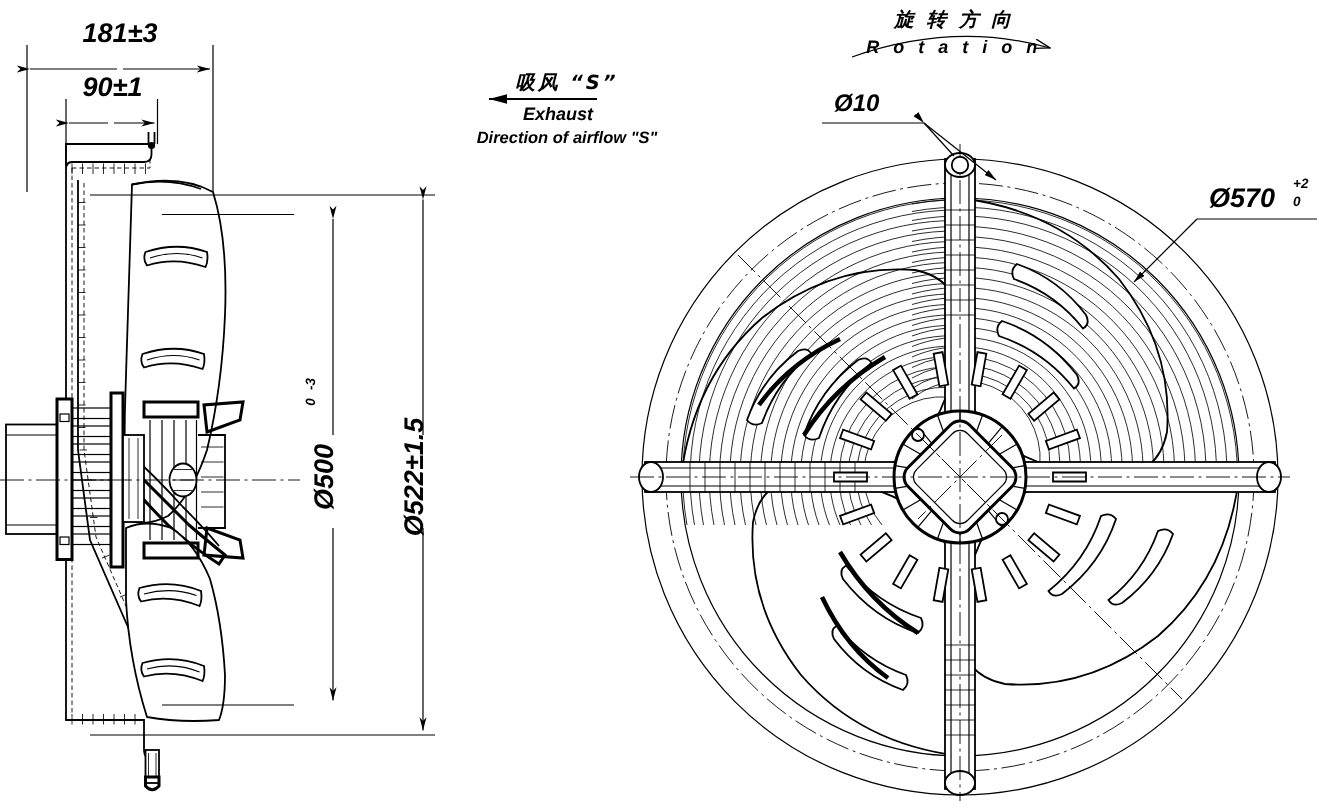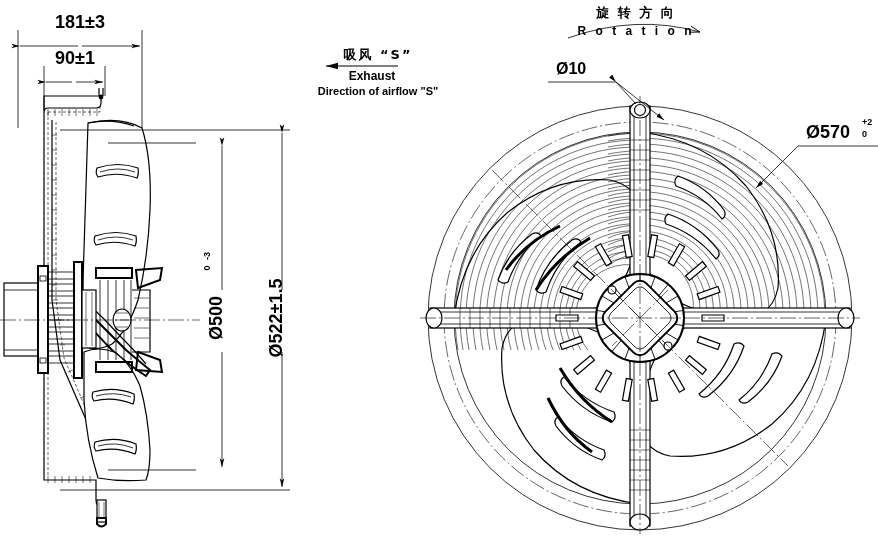--- a/index.html
+++ b/index.html
@@ -1,18 +1,18 @@
 <!DOCTYPE html>
 <html><head>
 <meta charset="utf-8">
 <style>
   html,body{margin:0;padding:0;background:#ffffff;}
   body{width:878px;height:540px;overflow:hidden;
        font-family:"Liberation Sans",sans-serif;color:#000;}
-  #stage{position:relative;width:878px;height:540px;background:#fff;}
+  #stage{position:relative;width:878px;height:540px;background:#fff;font-style:italic;}
   svg{display:block;position:absolute;top:0;left:0;}
   .dimtxt{font-family:"Liberation Sans",sans-serif;font-weight:bold;fill:#000;}
   .d18{font-size:18px;}
   .d16{font-size:16px;}
   .tol{font-size:9px;font-weight:bold;}
   .cn{font-family:"DejaVu Sans","Liberation Sans",sans-serif;font-weight:bold;font-size:13px;letter-spacing:2px;}
   .en{font-family:"Liberation Sans",sans-serif;font-weight:bold;font-size:12px;}
   .en2{font-family:"Liberation Sans",sans-serif;font-weight:bold;font-size:11px;}
   .rot{font-family:"Liberation Sans",sans-serif;font-weight:bold;font-size:12px;letter-spacing:3px;}
   .ln{stroke:#000;fill:none;}

